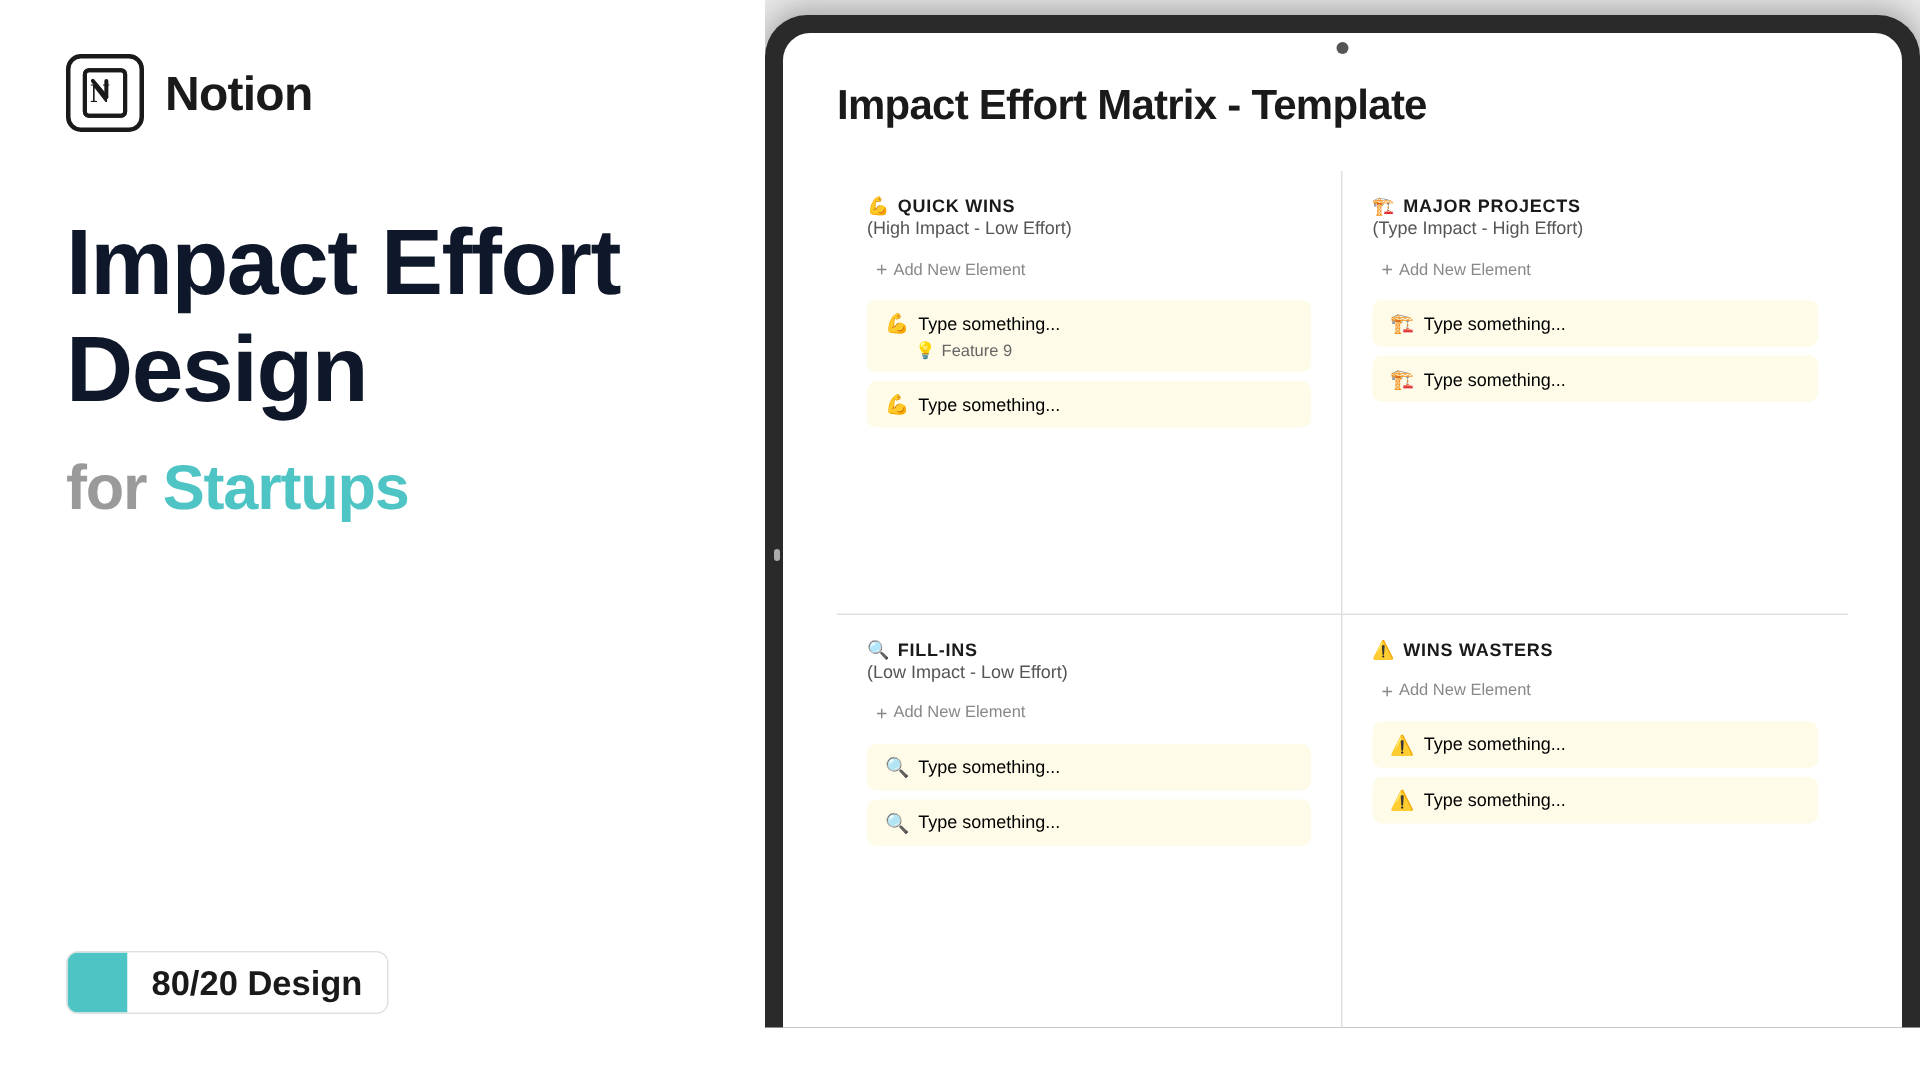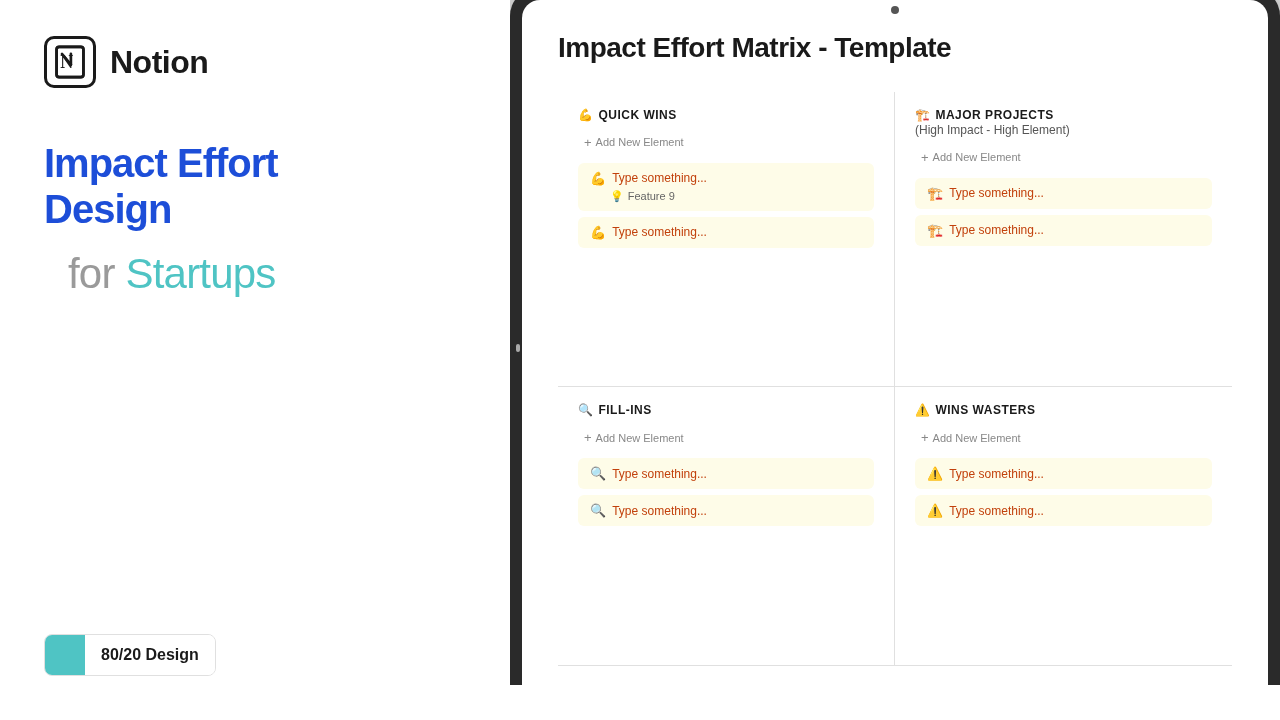--- a/index.html
+++ b/index.html
@@ -47,35 +47,34 @@
     }
 
     .notion-brand-name {
       font-size: 32px;
       font-weight: 700;
       color: #1a1a1a;
       letter-spacing: -0.5px;
     }
 
     .main-title {
-      font-size: 40px;
+      font-size: 62px;
       font-weight: 800;
-      color: #1d4ed8;
+      color: #0f172a;
       line-height: 1.15;
       letter-spacing: -1px;
       margin-bottom: 18px;
     }
 
     .subtitle-line {
       font-size: 42px;
-      font-weight: 400;
+      font-weight: 700;
       color: #9a9a9a;
       line-height: 1.15;
       letter-spacing: -0.8px;
-      margin-left: 24px;
     }
 
     .subtitle-highlight {
       color: #4fc4c4;
     }
 
     .bottom-badge {
       position: absolute;
       bottom: 44px;
       left: 44px;
@@ -88,34 +87,34 @@
     }
 
     .badge-color-block {
       width: 40px;
       height: 40px;
       background: #4fc4c4;
     }
 
     .badge-text {
       padding: 0 16px;
-      font-size: 16px;
+      font-size: 23px;
       font-weight: 600;
       color: #1a1a1a;
       background: #fff;
       line-height: 40px;
     }
 
     
     .right-panel {
       flex: 1;
       height: 685px;
       background: #e8e8e8;
       display: flex;
-      align-items: center;
+      align-items: flex-start;
       justify-content: center;
       padding-top: 10px;
       overflow: hidden;
     }
 
     .tablet-mockup {
       width: 780px;
       height: 720px;
       background: #2a2a2a;
       border-radius: 28px 28px 0 0;
@@ -232,21 +231,21 @@
       display: flex;
       align-items: center;
       gap: 6px;
     }
 
     .matrix-card-icon {
       font-size: 13px;
     }
 
     .card-type-text {
-      color: #c2410c;
+      color: #000000;
       font-style: normal;
     }
 
     .sub-item {
       margin-top: 4px;
       padding-left: 20px;
       font-size: 11px;
       color: #666;
       display: flex;
       align-items: center;
@@ -306,20 +305,21 @@
         <h2 class="notion-page-title">Impact Effort Matrix - Template</h2>
 
         <div class="matrix-grid">
 
           <div class="matrix-quadrant">
             <div class="quadrant-header">
               <div class="quadrant-title">
                 <span>💪</span>
                 <span>QUICK WINS</span>
               </div>
+              <div class="quadrant-subtitle">(High Impact - Low Effort)</div>
             </div>
             <div class="add-new-btn">
               <span class="add-plus">+</span>
               <span>Add New Element</span>
             </div>
             <div class="matrix-card">
               <div class="matrix-card-row">
                 <span class="matrix-card-icon">💪</span>
                 <span class="card-type-text">Type something...</span>
               </div>
@@ -335,21 +335,21 @@
               </div>
             </div>
           </div>
 
           <div class="matrix-quadrant">
             <div class="quadrant-header">
               <div class="quadrant-title">
                 <span>🏗️</span>
                 <span>MAJOR PROJECTS</span>
               </div>
-              <div class="quadrant-subtitle">(High Impact - High Element)</div>
+              <div class="quadrant-subtitle">(Type Impact - High Effort)</div>
             </div>
             <div class="add-new-btn">
               <span class="add-plus">+</span>
               <span>Add New Element</span>
             </div>
             <div class="matrix-card">
               <div class="matrix-card-row">
                 <span class="matrix-card-icon">🏗️</span>
                 <span class="card-type-text">Type something...</span>
               </div>
@@ -361,20 +361,21 @@
               </div>
             </div>
           </div>
 
           <div class="matrix-quadrant">
             <div class="quadrant-header">
               <div class="quadrant-title">
                 <span>🔍</span>
                 <span>FILL-INS</span>
               </div>
+              <div class="quadrant-subtitle">(Low Impact - Low Effort)</div>
             </div>
             <div class="add-new-btn">
               <span class="add-plus">+</span>
               <span>Add New Element</span>
             </div>
             <div class="matrix-card">
               <div class="matrix-card-row">
                 <span class="matrix-card-icon">🔍</span>
                 <span class="card-type-text">Type something...</span>
               </div>

